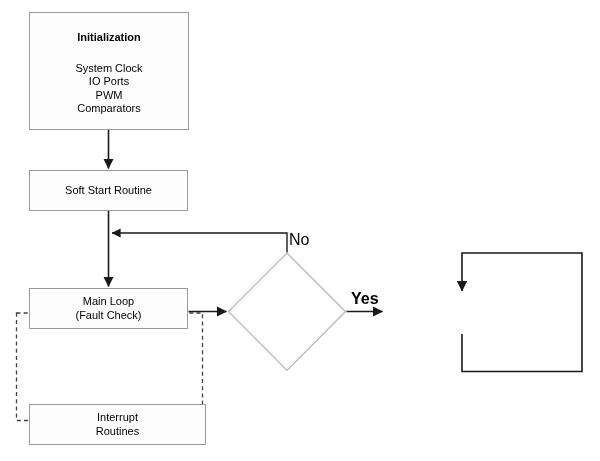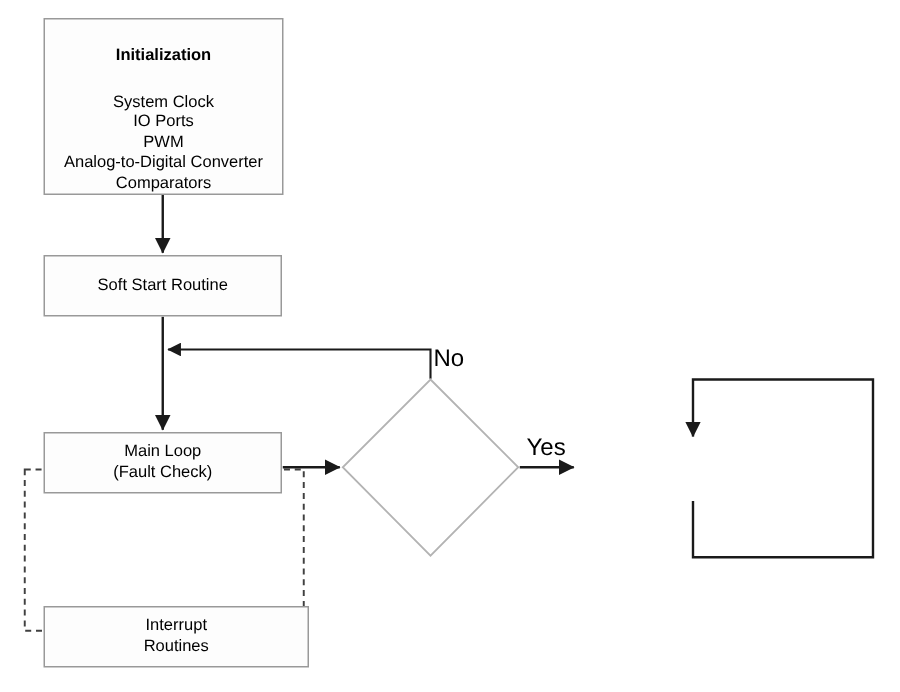--- a/index.html
+++ b/index.html
@@ -42,21 +42,21 @@
     display: flex; align-items: center; justify-content: center;
     font-size: 11px;
   }
   .edge-label {
     position: absolute;
     font-size: 16px;
     line-height: 12px;
     white-space: nowrap;
   }
   .label-no  { left: 289px; top: 234px; }
-  .label-yes { left: 351px; top: 293px; }
+  .label-yes { left: 351px; top: 293px; font-weight: bold; }
 </style>
 </head>
 <body>
 
 <div class="canvas">
 
   <svg class="svg-layer" width="600" height="461" viewBox="0 0 600 461">
     <defs>
       <marker id="arrow" viewBox="0 0 10 10" refX="9.5" refY="5" markerWidth="6.5" markerHeight="6.5" orient="auto-start-reverse" markerUnits="strokeWidth">
         <path d="M0,0 L10,5 L0,10 z" fill="#1a1a1a"></path>
@@ -78,21 +78,20 @@
     <path d="M462,334 V371.5 H582 V253 H462 V291" fill="none" stroke-width="1.6" marker-end="url(#arrow)" stroke="#1a1a1a"></path>
 
     <polygon points="287,253 345.5,311.5 287,370.5 228.5,311.5" fill="#ffffff" stroke-width="1.2" stroke="#b3b3b3"></polygon>
   </svg>
 
   <div class="node node-init">
     <div class="init-title">Initialization</div>
     <div>System Clock</div>
     <div>IO Ports</div>
     <div>PWM</div>
-    <div>Analog-to-Digital Converter</div>
     <div>Comparators</div>
   </div>
 
   <div class="node node-mainloop">
     <div>Main Loop</div>
     <div>(Fault Check)</div>
   </div>
 
   <div class="node node-softstart">
     <div>Soft Start Routine</div>

